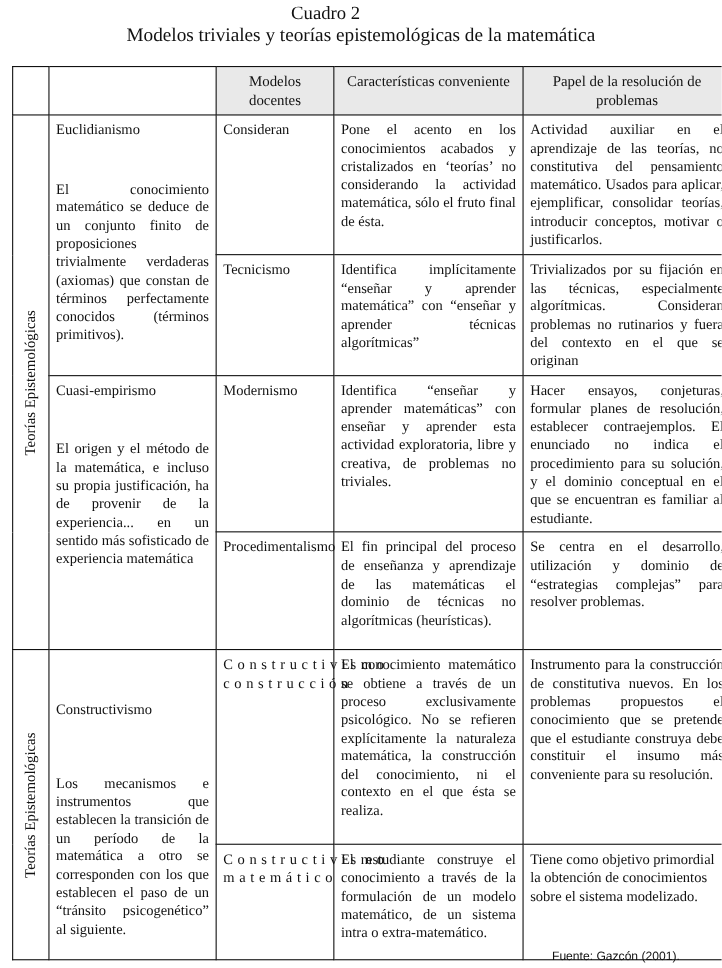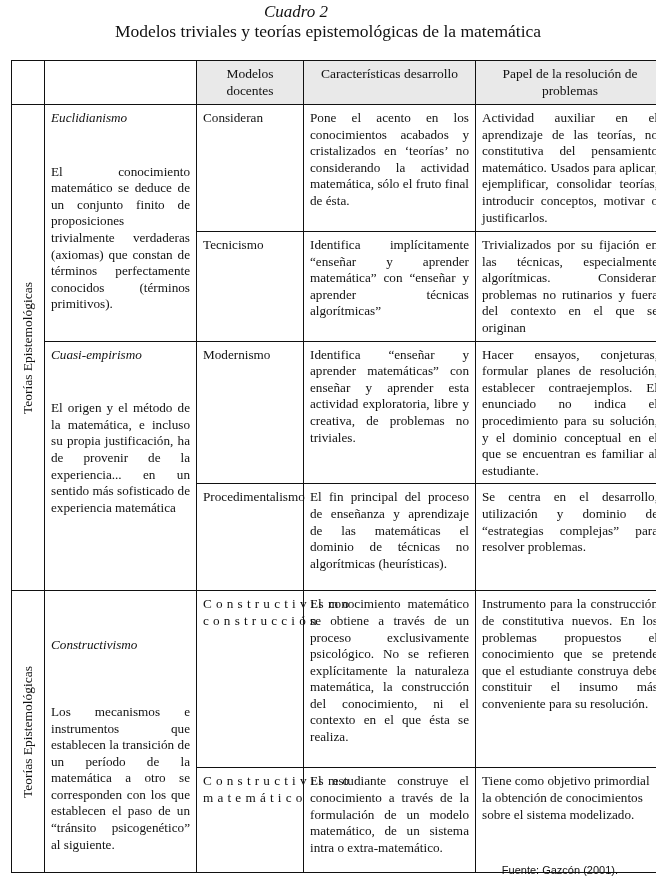--- a/index.html
+++ b/index.html
@@ -3,21 +3,21 @@
 <meta charset="utf-8">
 <style>
   html, body { margin: 0; padding: 0; background: #ffffff; }
   body {
     width: 656px; height: 880px; position: relative; overflow: hidden;
     font-family: "Liberation Serif", "DejaVu Serif", serif;
     color: #111;
   }
   .caption-num {
     position: absolute; left: 0; width: 592px; top: 2px; text-align: center;
-    font-style: italic; font-size: 17px; line-height: 20px;
+    font-size: 17px; line-height: 20px;
   }
   .caption-title {
     position: absolute; left: 0; width: 656px; top: 21px; text-align: center;
     font-size: 17.5px; line-height: 20px;
   }
   table.main {
     position: absolute; left: 11px; top: 60px;
     border-collapse: collapse; table-layout: fixed;
     width: 653px;
     font-size: 13.2px; line-height: 16.6px; padding-left: 20px;
@@ -30,21 +30,21 @@
   }
   th.head { background: #e9e9e9; text-align: center; vertical-align: middle; font-size: 13.5px; line-height: 16.5px; padding: 4px 6px; }
   th.blank { background: #ffffff; }
   td.just { text-align: justify; hyphens: manual; }
   td.vert { padding: 0; vertical-align: middle; position: relative; }
   .vlabel {
     display: block; transform: rotate(-90deg); white-space: nowrap;
     font-size: 13.5px; position: absolute; left: 50%; top: 50%;
     transform-origin: center center; translate: -50% -50%;
   }
-  .theory-name { display: block; margin-bottom: 16px; font-style: italic; }
+  .theory-name { display: block; margin-bottom: 16px; }
   .theory-desc { display: block; text-align: justify; margin-top: 37px; }
   .spaced { letter-spacing: 4.2px; }
   .constr-name { display: block; margin-top: 41px; margin-bottom: 50px; }
   .source {
     position: absolute; right: 38px; top: 864px;
     font-family: "Liberation Sans", "DejaVu Sans", sans-serif; font-size: 11px; padding-left: 25px;
   }
 </style>
 </head>
 <body>
@@ -58,21 +58,21 @@
     <col style="width:152px">
     <col style="width:107px">
     <col style="width:172px">
     <col style="width:189px">
   </colgroup>
   <tbody>
       <tr style="height:44px">
     <th class="blank"></th>
     <th class="blank"></th>
     <th class="head">Modelos docentes</th>
-    <th class="head">Características desarrollo</th>
+    <th class="head">Características conveniente</th>
     <th class="head">Papel de la resolución de problemas</th>
   </tr>
 
   <tr style="height:127px">
     <td class="vert" rowspan="4">
       <span class="vlabel">Teorías Epistemológicas</span>
     </td>
     <td rowspan="2">
       <span class="theory-name">Euclidianismo</span>
       <span class="theory-desc">El conocimiento matemático se deduce de un conjunto finito de proposiciones trivialmente verdaderas (axiomas) que constan de términos perfectamente conocidos (términos primitivos).</span>

